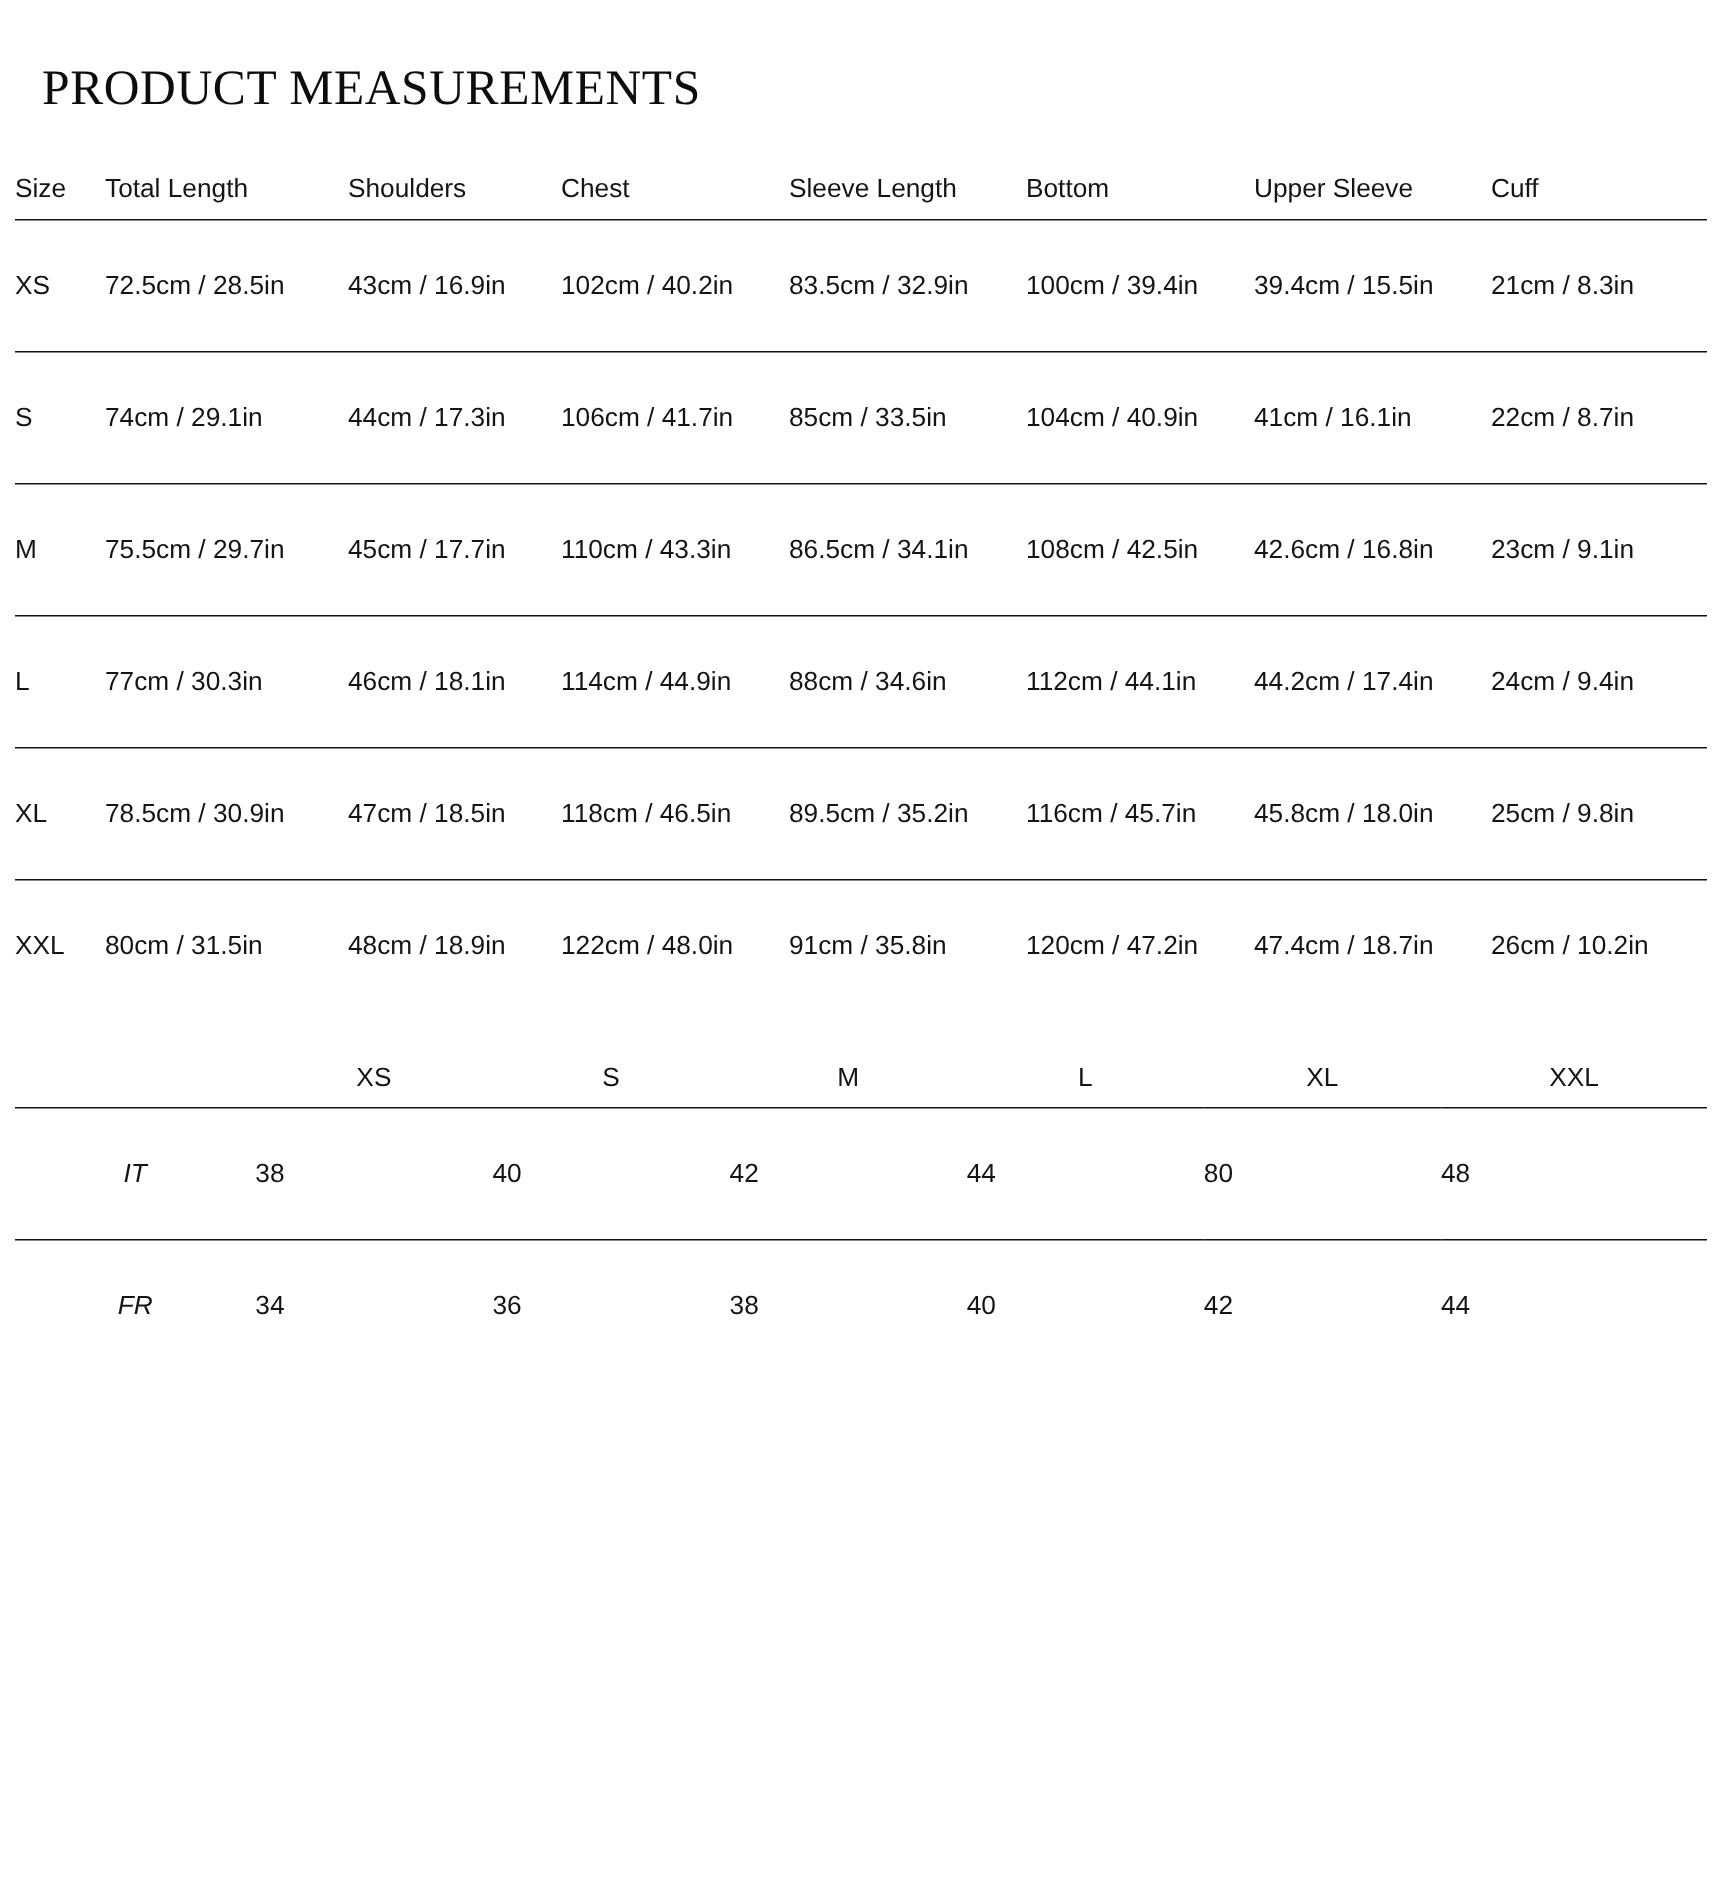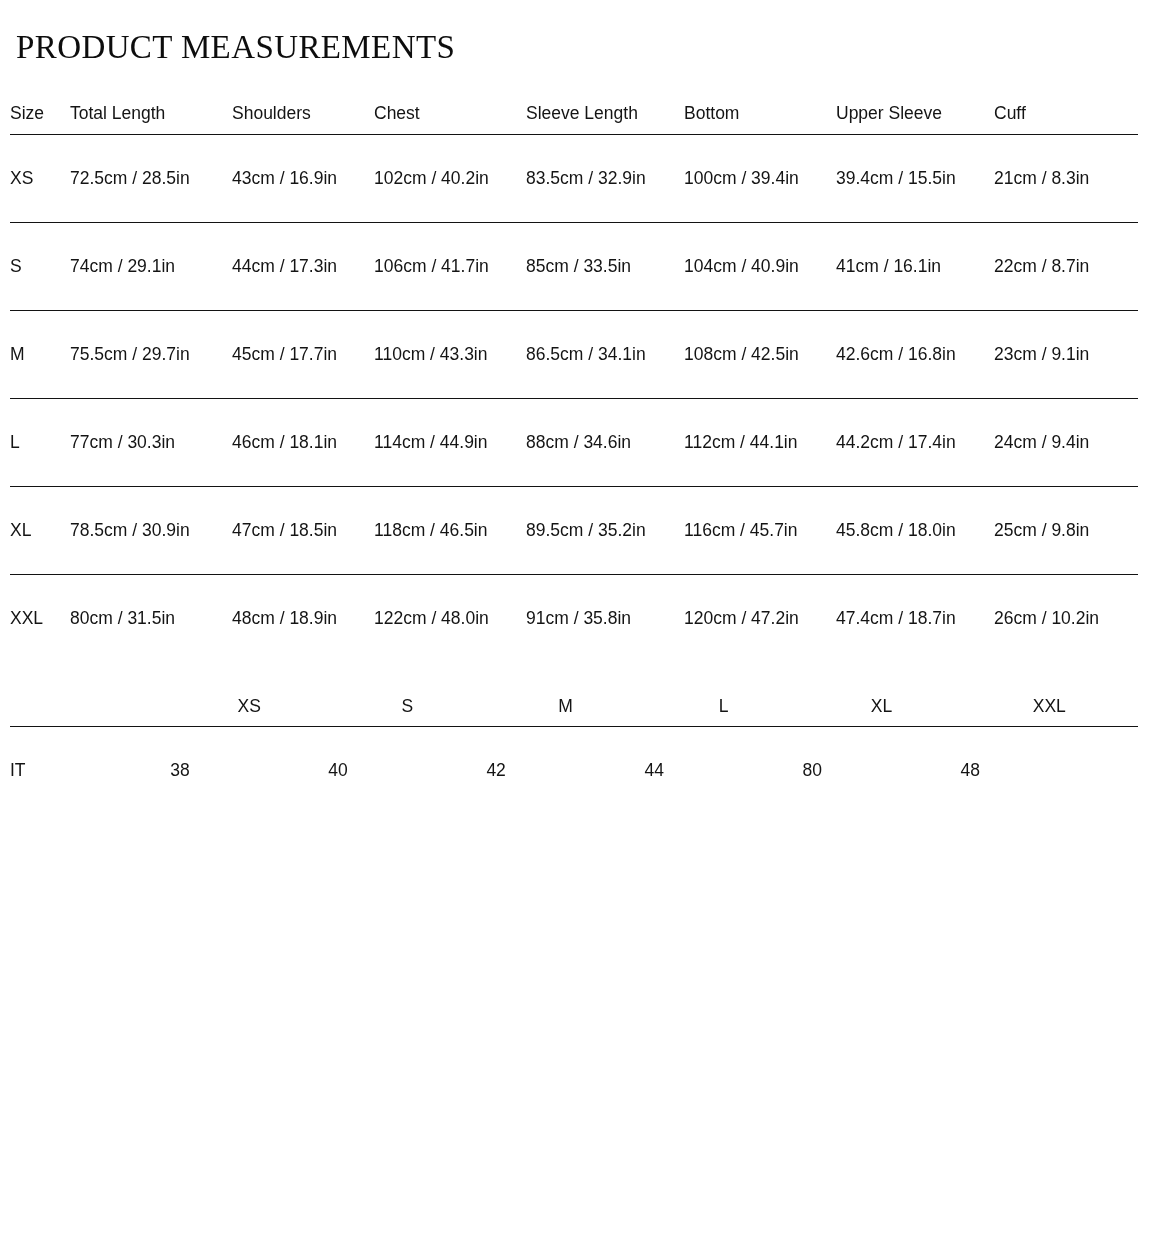--- a/index.html
+++ b/index.html
@@ -23,21 +23,21 @@
   }
 
   
   .section-title {
     font-family: "Liberation Serif", serif;
     font-size: 33px;
     font-weight: 400;
     letter-spacing: 0.4px;
     color: #0d0d0d;
     line-height: 1;
-    margin: 4px;
+    margin: 16px;
     padding: 0 0 0 2px;
   }
   #measurements-title-wrap { padding-top: 27px; }
   #conversion-title-wrap  { padding-top: 18px; }
 
   
   table {
     border-collapse: collapse;
     width: 1128px;
     table-layout: fixed;
@@ -91,21 +91,21 @@
     padding-bottom: 4px;
     text-align: center;
   }
   #conversion-table th.region-head { text-align: left; }
   #conversion-table td {
     font-size: 17.5px;
     height: 87px;
     border-bottom: 1.6px solid #131313;
     text-align: left;
   }
-  #conversion-table td.region-cell { text-align: left; }
+  #conversion-table td.region-cell { text-align: center; font-style: italic; }
   #conversion-table tbody tr:last-child td {
     border-bottom: none;
   }
   #conversion-table col.c-region { width: 150px; }
   #conversion-table col.c-val    { width: 148px; }
   #conversion-table col.c-tail   { width: 166px; }
 </style>
 </head>
 <body>
 
@@ -227,16 +227,25 @@
     <tbody>
       <tr>
         <td class="region-cell">IT</td>
         <td>38</td>
         <td>40</td>
         <td>42</td>
         <td>44</td>
         <td>80</td>
         <td>48</td>
       </tr>
+      <tr>
+        <td class="region-cell">FR</td>
+        <td>34</td>
+        <td>36</td>
+        <td>38</td>
+        <td>40</td>
+        <td>42</td>
+        <td>44</td>
+      </tr>
     </tbody>
   </table>
 
 </div>
 
 </body></html>

